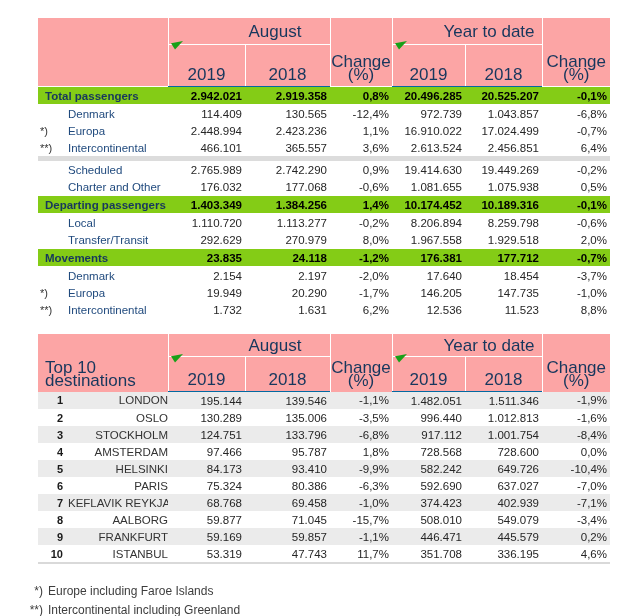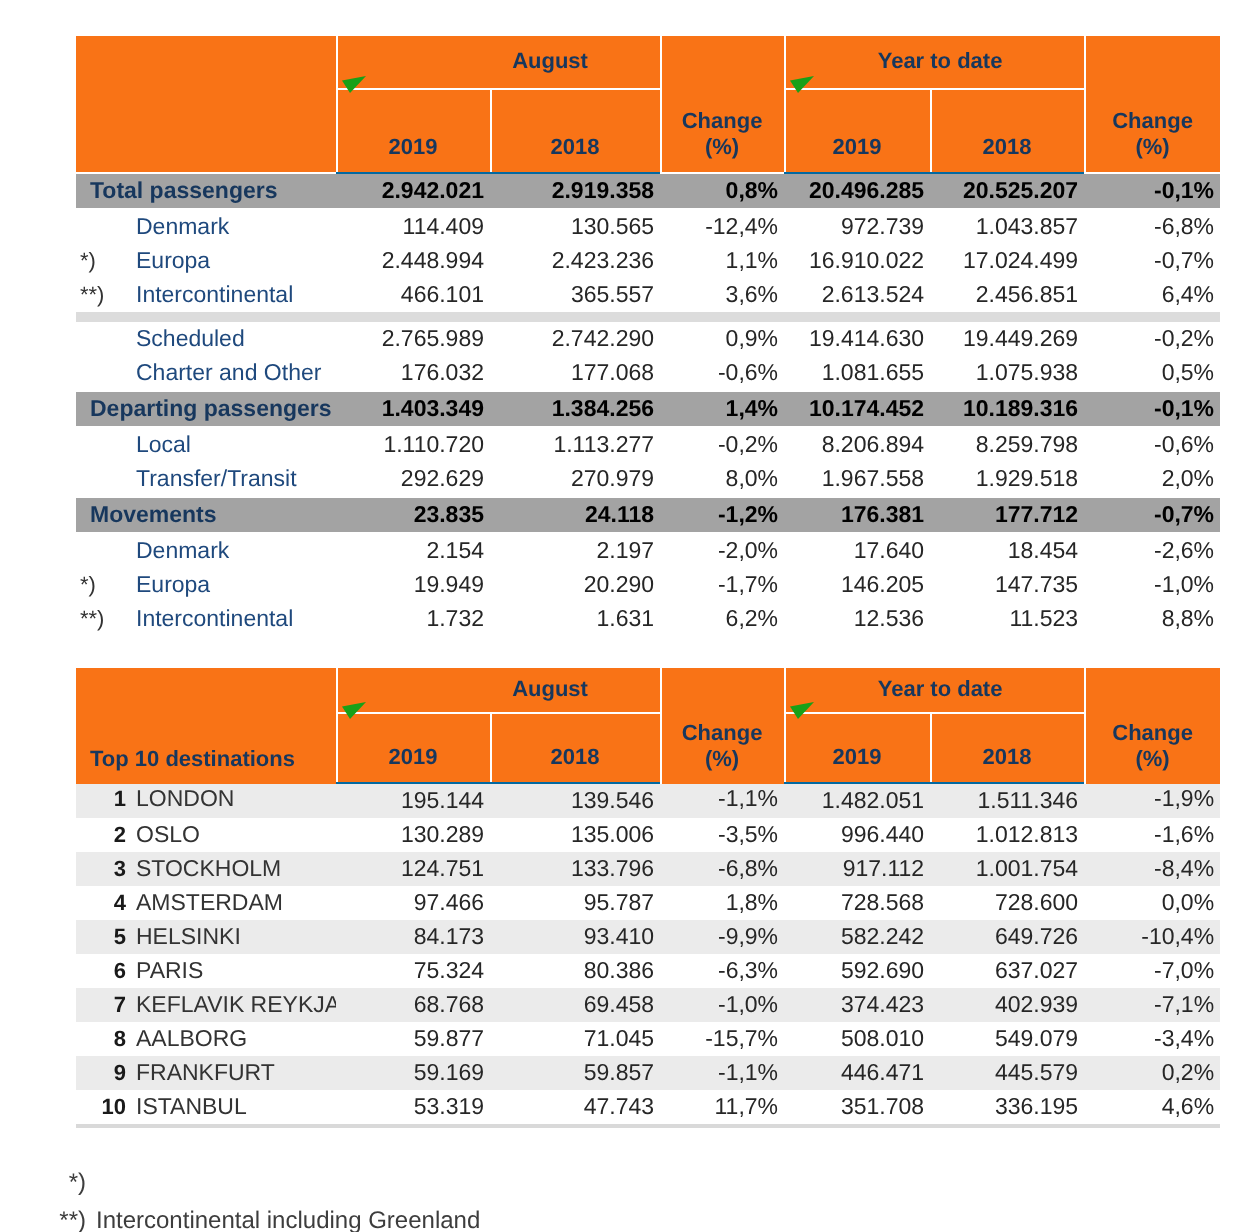--- a/index.html
+++ b/index.html
@@ -17,51 +17,51 @@
   table.stats col.c-label{width:102px;}
   table.stats col.c-a19{width:77px;}
   table.stats col.c-a18{width:85px;}
   table.stats col.c-ch1{width:62px;}
   table.stats col.c-y19{width:73px;}
   table.stats col.c-y18{width:77px;}
   table.stats col.c-ch2{width:68px;}
 
   
   thead th{
-    background:#f97316;color:#17375d;font-weight:bold;font-size:11px;
+    background:#fca5a5;color:#17375d;font-weight:normal;font-size:17px;
     padding:0;vertical-align:bottom;text-align:center;line-height:13px;
   }
   tr.h1 th{height:26px;}
   tr.h2 th{height:36px;}
   table.t2 tr.h1 th{height:22px;}
   table.t2 tr.h2 th{height:29px;}
   tr.h1 th.grp{vertical-align:middle;}
   tr.h1 th.grp span{position:relative;}
   tr.h1 th.grp.aug span{left:26px;}
-  tr.h1 th.grp.ytd span{left:3px;}
+  tr.h1 th.grp.ytd span{left:22px;}
   th.lbl{text-align:left;vertical-align:bottom;padding:0 0 5px 7px;margin-top:24px;}
   th.chg{vertical-align:bottom;padding-bottom:5px;}
   th.yr{vertical-align:bottom;padding-bottom:5px;position:relative;}
   tr.h1 th.grp,tr.h1 th.chg{border-left:1px solid #fff;}
   tr.h1 th.grp{border-bottom:1px solid #fff;}
   tr.h2 th{border-left:1px solid #fff;border-bottom:1px solid #0369a1;}
   th .flag{position:absolute;left:2px;top:-7px;display:block;width:13px;height:9px;}
   table.t2 th .flag{top:-6px;}
 
   
   tbody td{
     height:17px;font-size:11.5px;padding:0;vertical-align:middle;
     color:#262626;white-space:nowrap;overflow:hidden;
   }
   td.marker{color:#333333;font-size:11px;padding-left:2px;}
   td.marker.rank{text-align:right;padding:0 3px 0 0;font-weight:bold;color:#1a1a1a;}
   td.rowlabel{color:#1f497d;padding-left:2px;text-align:left;}
-  td.rowlabel.city{color:#333333;}
+  td.rowlabel.city{color:#333333;text-align:right;}
   td.num{text-align:right;padding-right:3px;}
-  tr.section{background:#a3a3a3;margin-top:19px;}
+  tr.section{background:#84cc16;margin-top:19px;}
   tr.section td{border-top:1px solid #fff;border-bottom:1px solid #fff;}
   tr.section td.rowlabel{color:#17375d;font-weight:bold;padding-left:7px;}
   tr.section td.num{font-weight:bold;color:#000;}
   tr.alt{background:#ebebeb;}
   td.divider{height:5px;background:#dcdcdc;padding:0;}
   table.t2{margin-top:16px;border-bottom:2px solid #d9d9d9;}
 
   
   .footnotes{margin:18px 0 0 -14px;font-size:12px;color:#3d3d3d;}
   .footnote{display:flex;line-height:19px;}
@@ -205,21 +205,21 @@
           <td class="num">-0,7%</td>
         </tr>
         <tr class="sub">
           <td class="marker"></td>
           <td class="rowlabel">Denmark</td>
           <td class="num">2.154</td>
           <td class="num">2.197</td>
           <td class="num">-2,0%</td>
           <td class="num">17.640</td>
           <td class="num">18.454</td>
-          <td class="num">-2,6%</td>
+          <td class="num">-3,7%</td>
         </tr>
         <tr class="sub">
           <td class="marker">*)</td>
           <td class="rowlabel">Europa</td>
           <td class="num">19.949</td>
           <td class="num">20.290</td>
           <td class="num">-1,7%</td>
           <td class="num">146.205</td>
           <td class="num">147.735</td>
           <td class="num">-1,0%</td>
@@ -367,19 +367,20 @@
           <td class="num">351.708</td>
           <td class="num">336.195</td>
           <td class="num">4,6%</td>
         </tr>
       </tbody>
   </table>
 
   <div class="footnotes">
     <div class="footnote">
       <span class="fmark">*)</span>
+      <span class="ftext">Europe including Faroe Islands</span>
     </div>
     <div class="footnote">
       <span class="fmark">**)</span>
       <span class="ftext">Intercontinental including Greenland</span>
     </div>
   </div>
 </div>
 
 </body></html>

